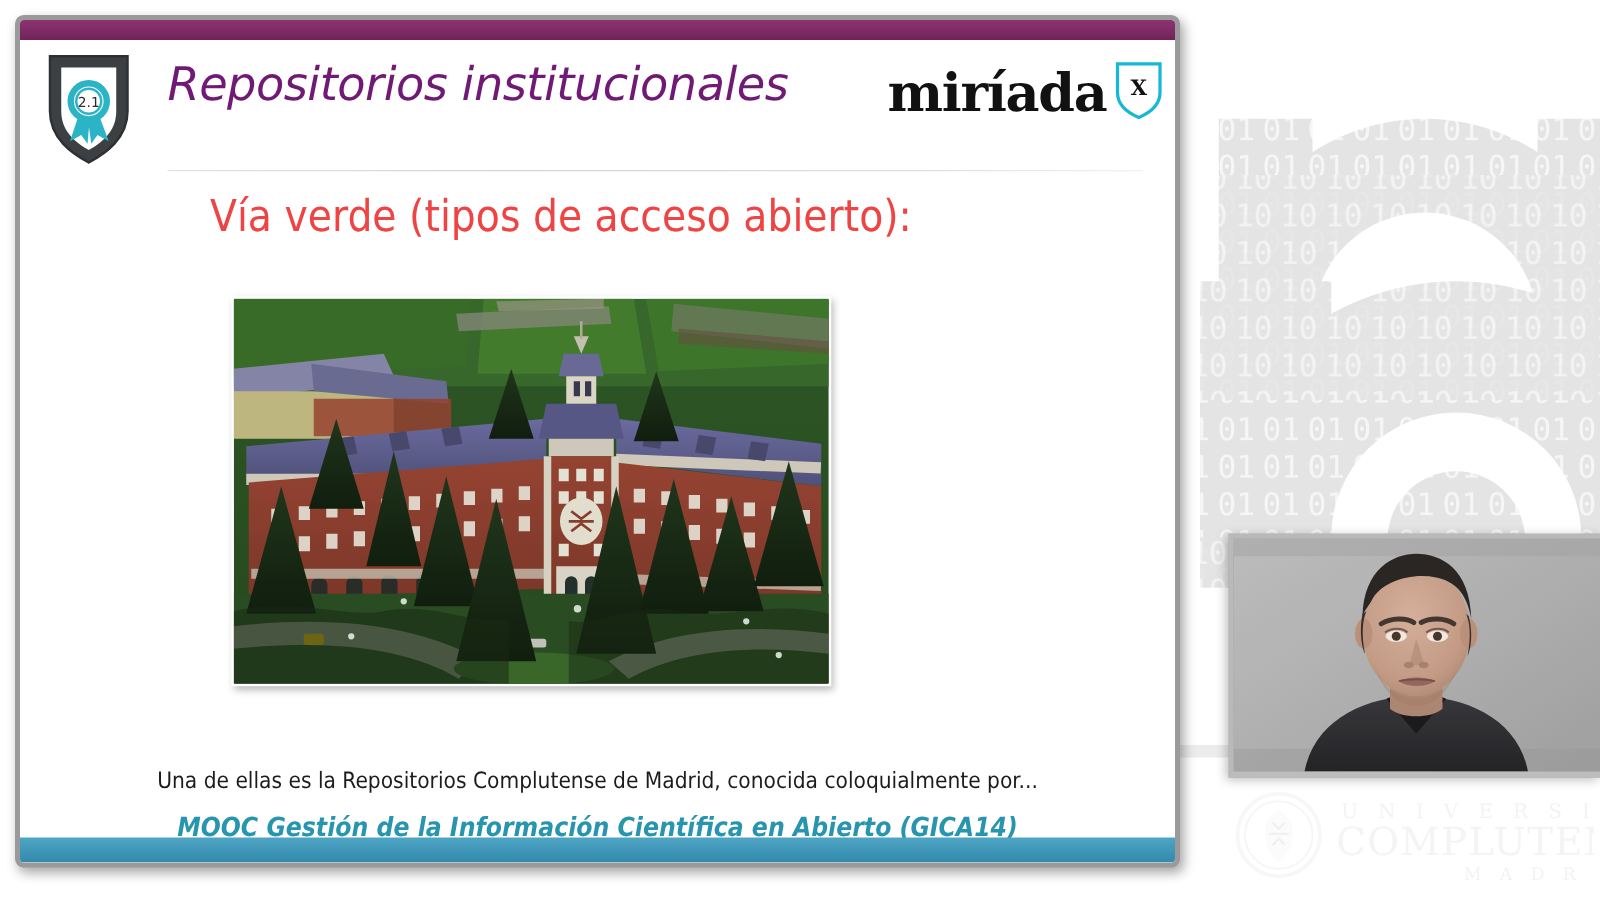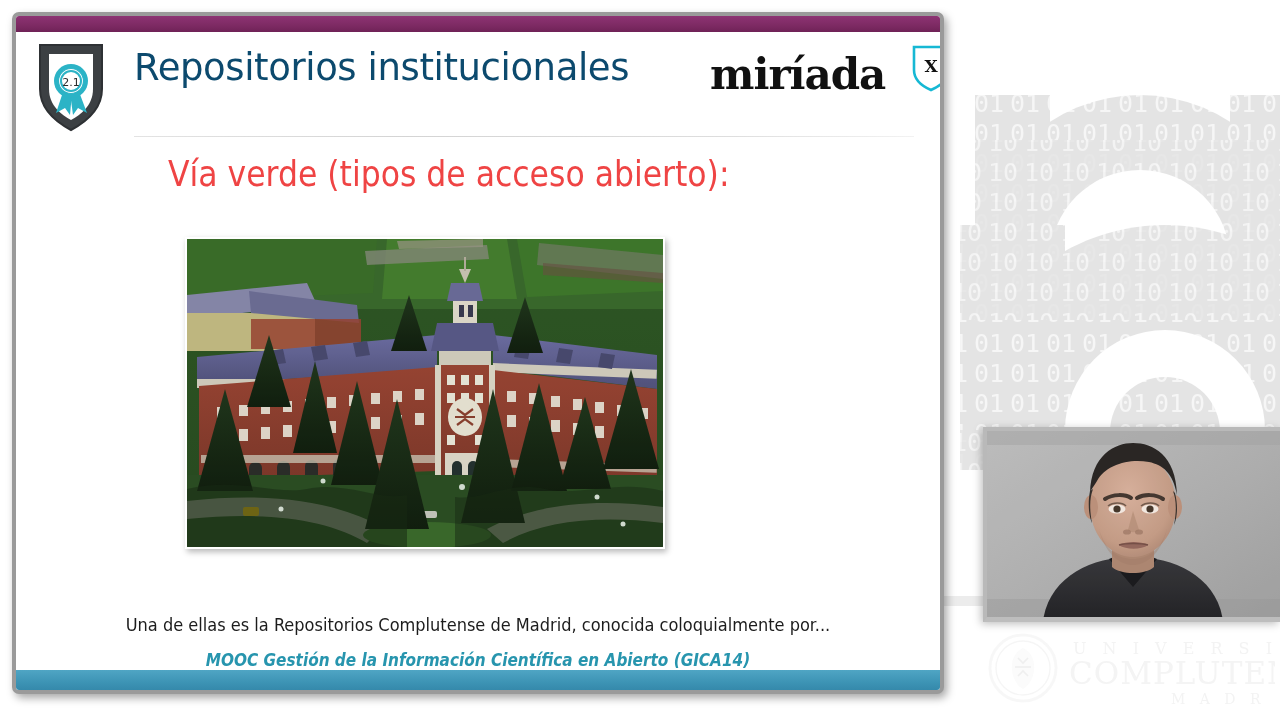--- a/index.html
+++ b/index.html
@@ -83,34 +83,34 @@
     top: 5px;
     width: 74px;
     height: 96px;
   }
 
   .header-title {
     position: absolute;
     left: 118px;
     top: 14px;
     font-size: 37px;
-    color: #0c4a6e;
+    color: #701a75;
     font-family: "DejaVu Sans", sans-serif;
     font-weight: 400;
     letter-spacing: -0.4px;
     white-space: nowrap;
+    font-style: italic;
   }
 
   .miriada-logo {
     position: absolute;
     left: 694px;
     top: 22px;
     display: flex;
-    align-items: center;
-    gap: 20px;
+    align-items: flex-end;
   }
   .miriada-word {
     font-family: "DejaVu Serif", serif;
     font-weight: 700;
     font-size: 42px;
     color: #111111;
     letter-spacing: -1px;
     line-height: 1;
   }
   .miriada-shield {
@@ -163,21 +163,21 @@
     color: #1c1c1c;
     font-family: "DejaVu Sans Condensed", "Liberation Sans Narrow", "Liberation Sans", sans-serif;
   }
 
   .caption-2 {
     position: absolute;
     left: 0;
     right: 0;
     top: 634px;
     text-align: center;
-    font-size: 17px;
+    font-size: 21px;
     font-weight: bold;
     font-style: italic;
     color: #2795ae;
     font-family: "DejaVu Sans Condensed", "Liberation Sans Narrow", "Liberation Sans", sans-serif;
   }
 
   
   #webcam {
     position: absolute;
     left: 983px;

